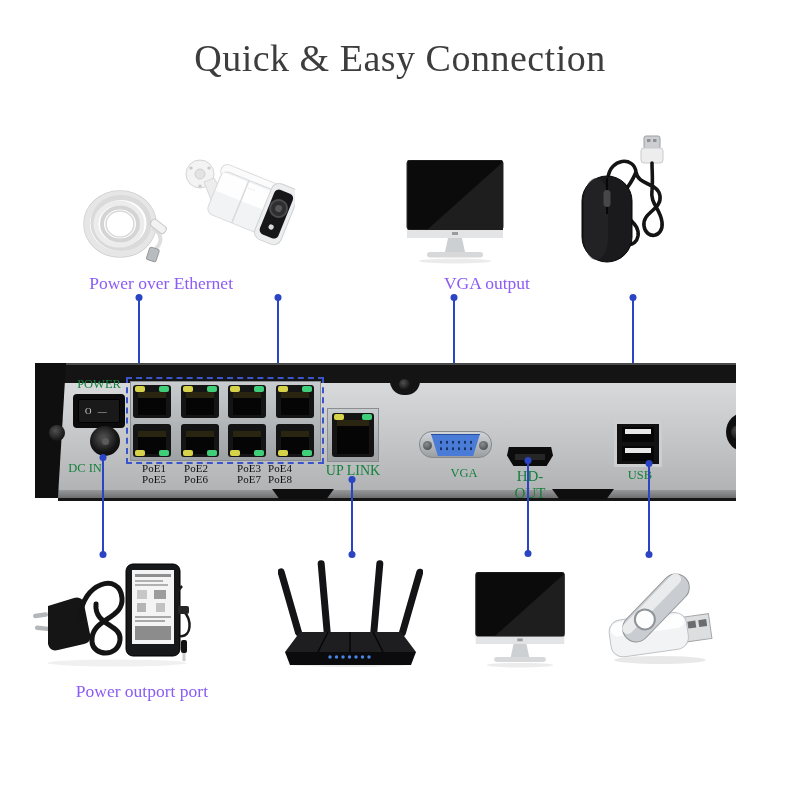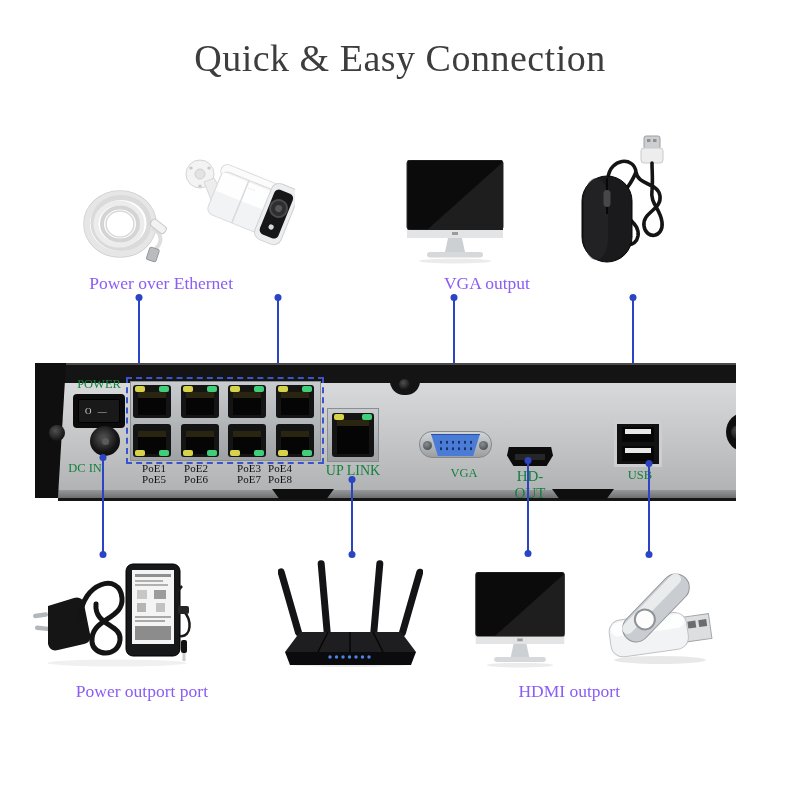--- a/index.html
+++ b/index.html
@@ -319,15 +319,14 @@
       <rect x="12" y="52" width="74" height="14" rx="7" fill="#ffffff" opacity="0.85"></rect>
     </g>
     <g transform="rotate(44 32 66)">
       <rect x="19" y="-10" width="27" height="84" rx="13.5" fill="#c9cdd1" stroke="#8f9396"></rect>
       <rect x="21" y="-8" width="11" height="80" rx="5.5" fill="#eceef0" opacity="0.9"></rect>
       <circle cx="32.5" cy="48" r="10" fill="#fdfdfd" stroke="#8f9396" stroke-width="2"></circle>
     </g>
   </svg>
 
   <div class="abs item-label" style="left:8px;top:680px;width:200px">Power outport port</div>
-  <div class="abs item-label" style="left:420px;top:680px;width:200px">HDMI outport</div>
 
 </div>
 
 </body></html>

